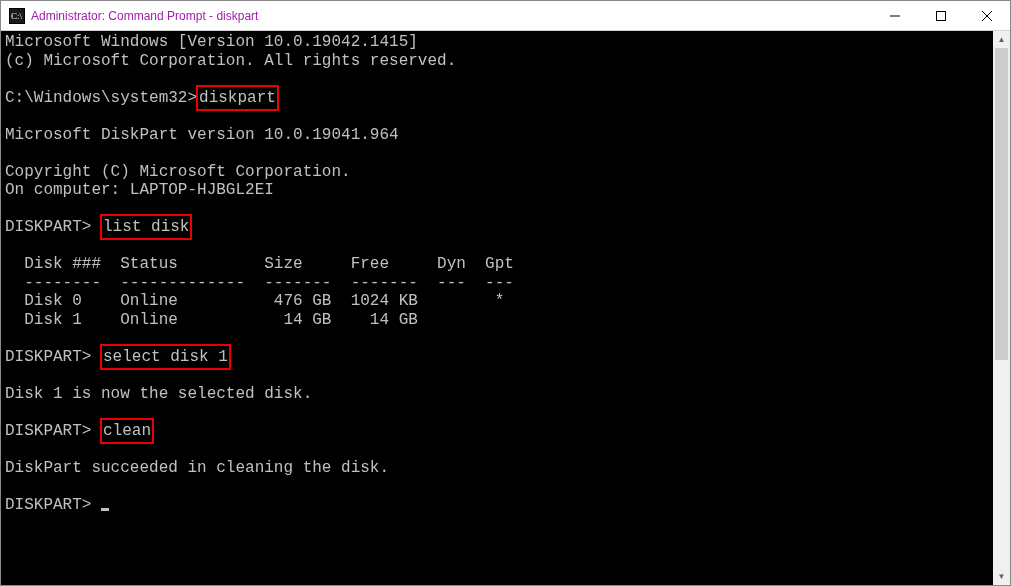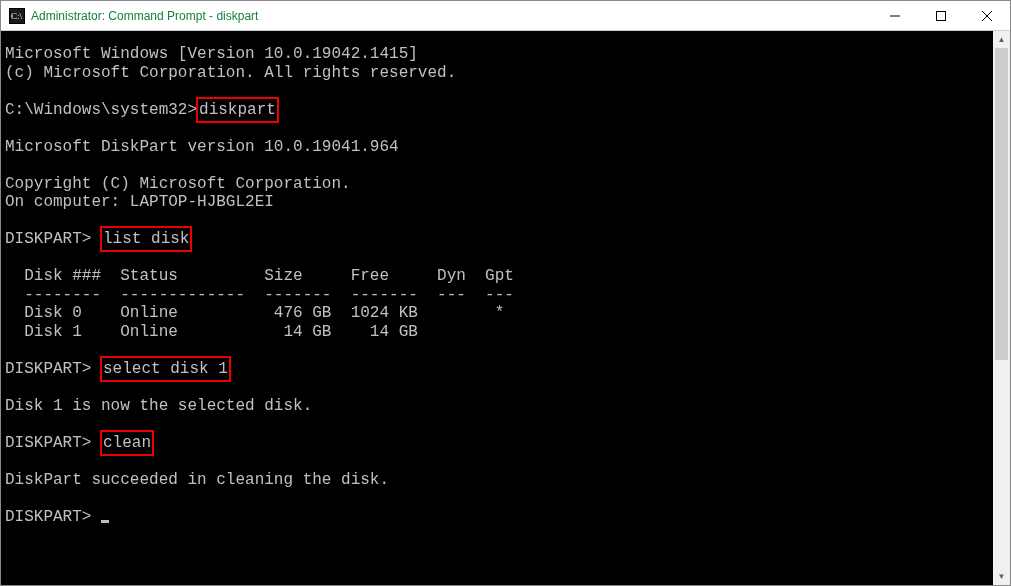--- a/index.html
+++ b/index.html
@@ -28,21 +28,21 @@
       width: 16px;
       height: 16px;
       margin-left: 8px;
       margin-right: 6px;
       display: flex;
       align-items: center;
       justify-content: center;
     }
     .titlebar-title {
       font-size: 12px;
-      color: #15803d;
+      color: #a21caf;
       flex: 1;
     }
     .titlebar-controls {
       display: flex;
       height: 100%;
     }
     .tb-btn {
       width: 46px;
       height: 100%;
       display: flex;
@@ -56,21 +56,21 @@
       display: flex;
       background: #000;
     }
     .console {
       flex: 1;
       background: #000;
       color: #c0c0c0;
       font-family: Consolas, "Courier New", monospace;
       font-size: 16px;
       line-height: 18.5px;
-      padding: 14px 4px;
+      padding: 2px 4px;
       white-space: pre;
       overflow: hidden;
     }
     .scrollbar {
       width: 17px;
       background: #f0f0f0;
       display: flex;
       flex-direction: column;
     }
     .sb-arrow {

